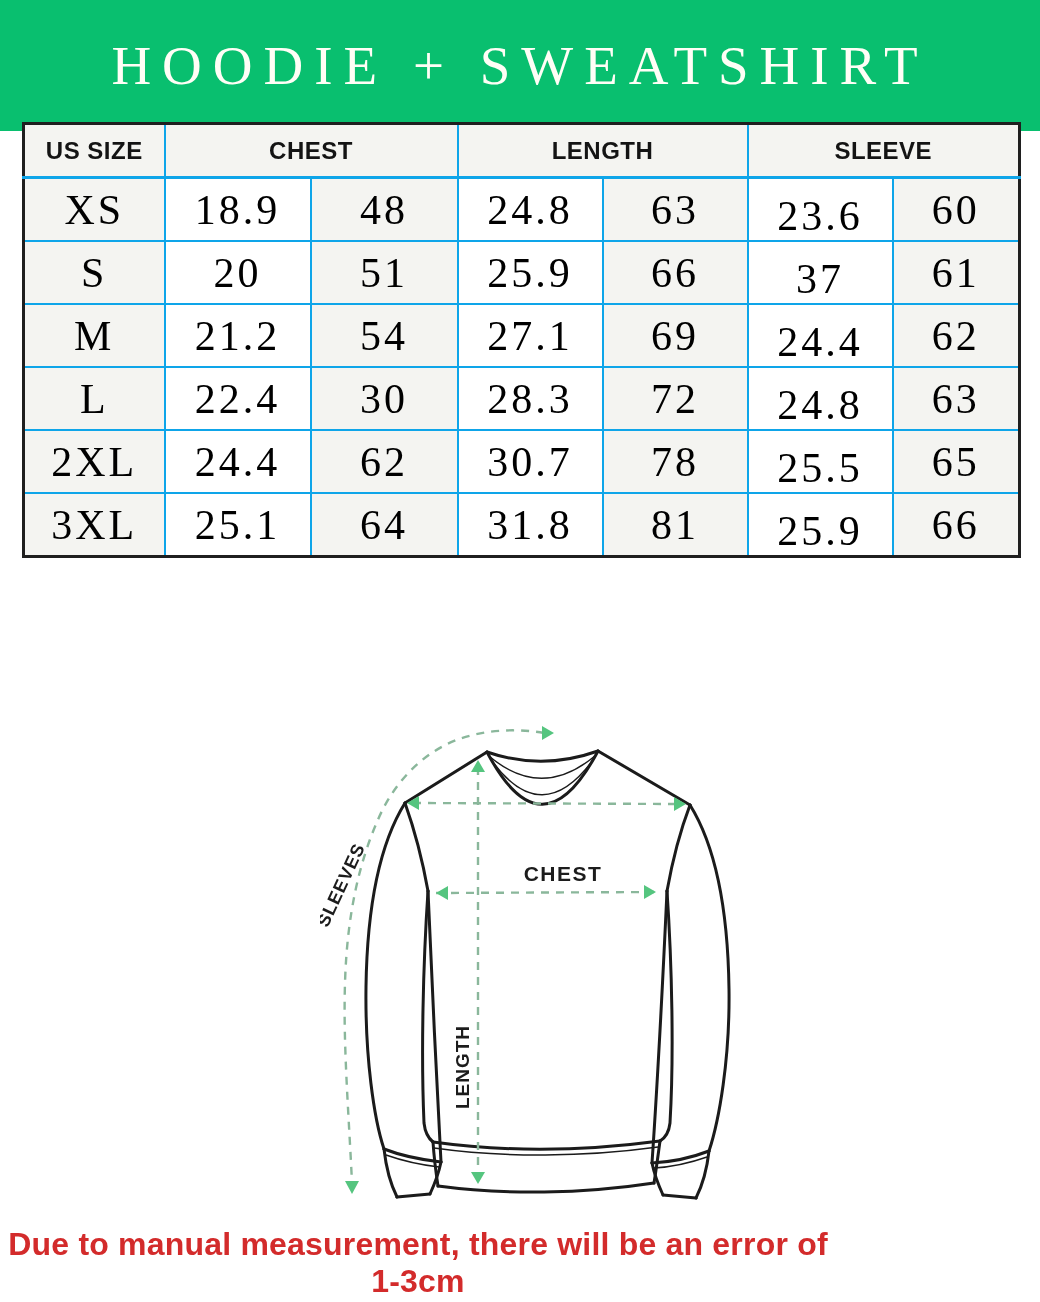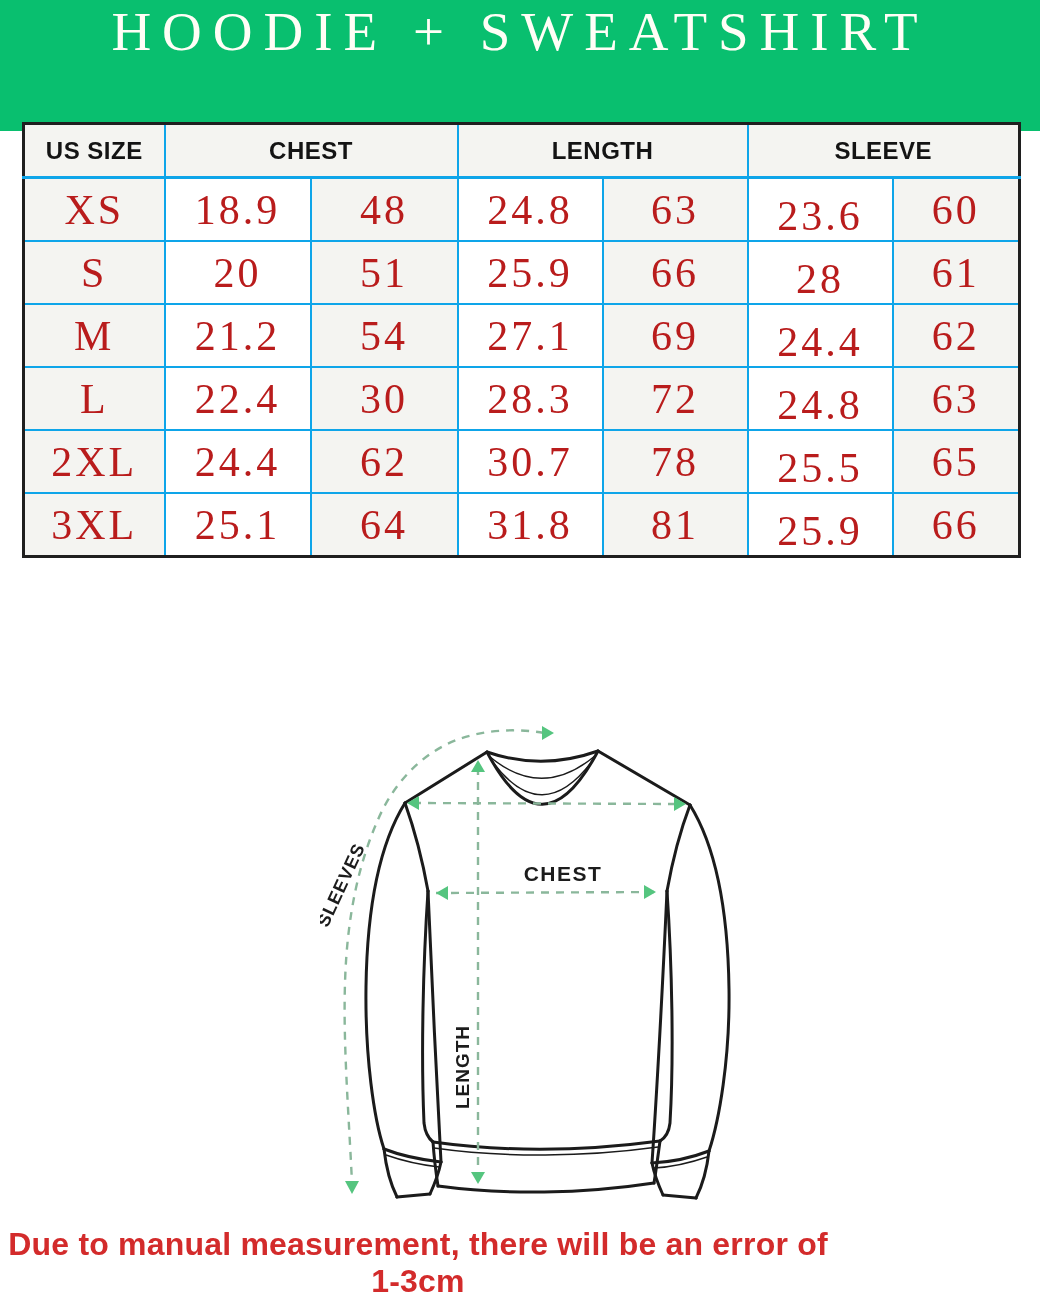--- a/index.html
+++ b/index.html
@@ -5,21 +5,21 @@
   * { margin:0; padding:0; box-sizing:border-box; }
   body { background:#ffffff; }
   .page {
     position:relative; width:1040px; height:1302px; background:#ffffff;
     overflow:hidden; font-family:"Liberation Sans", sans-serif;
   }
 
   
   .banner {
     position:absolute; left:0; top:0; width:1040px; height:131px;
-    background:#09bf6f; display:flex; justify-content:center;
+    background:#09bf6f; display:flex; align-items:center; justify-content:center;
   }
   .banner-title {
     font-family:"Liberation Serif", serif; font-weight:400;
     font-size:55px; letter-spacing:11px; color:#fffef6; white-space:nowrap;
   }
 
   
   table.size-table {
     position:absolute; left:22px; top:122px; width:996px;
     border-collapse:collapse; table-layout:fixed;
@@ -36,21 +36,21 @@
   }
   .size-table tr.group-row th { border-bottom-width:3px; }
   .size-table tr.unit-row th {
     height:56px;
     font-family:"Liberation Sans", sans-serif; font-weight:700;
     font-size:24px; color:#141414;
   }
   .size-table tr.data-row td {
     height:56px;
     font-family:"Liberation Serif", serif; font-weight:400;
-    font-size:42px; letter-spacing:3px; color:#b91c1c;
+    font-size:42px; letter-spacing:3px; color:#000000;
   }
   .size-table tr.unit-row th:nth-child(odd),
   .size-table tr.data-row td:nth-child(odd) { background:#f4f4f1; }
   .size-table tr.unit-row th:nth-child(even),
   .size-table tr.data-row td:nth-child(even) { background:#ffffff; }
   
   .size-table tr.data-row td:nth-child(6) { padding-top:13px; }
 
   
   .diagram-svg { position:absolute; left:320px; top:715px; width:420px; height:500px; }
@@ -105,21 +105,21 @@
         <td>63</td>
         <td>23.6</td>
         <td>60</td>
       </tr>
       <tr class="data-row">
         <td>S</td>
         <td>20</td>
         <td>51</td>
         <td>25.9</td>
         <td>66</td>
-        <td>28</td>
+        <td>37</td>
         <td>61</td>
       </tr>
       <tr class="data-row">
         <td>M</td>
         <td>21.2</td>
         <td>54</td>
         <td>27.1</td>
         <td>69</td>
         <td>24.4</td>
         <td>62</td>

